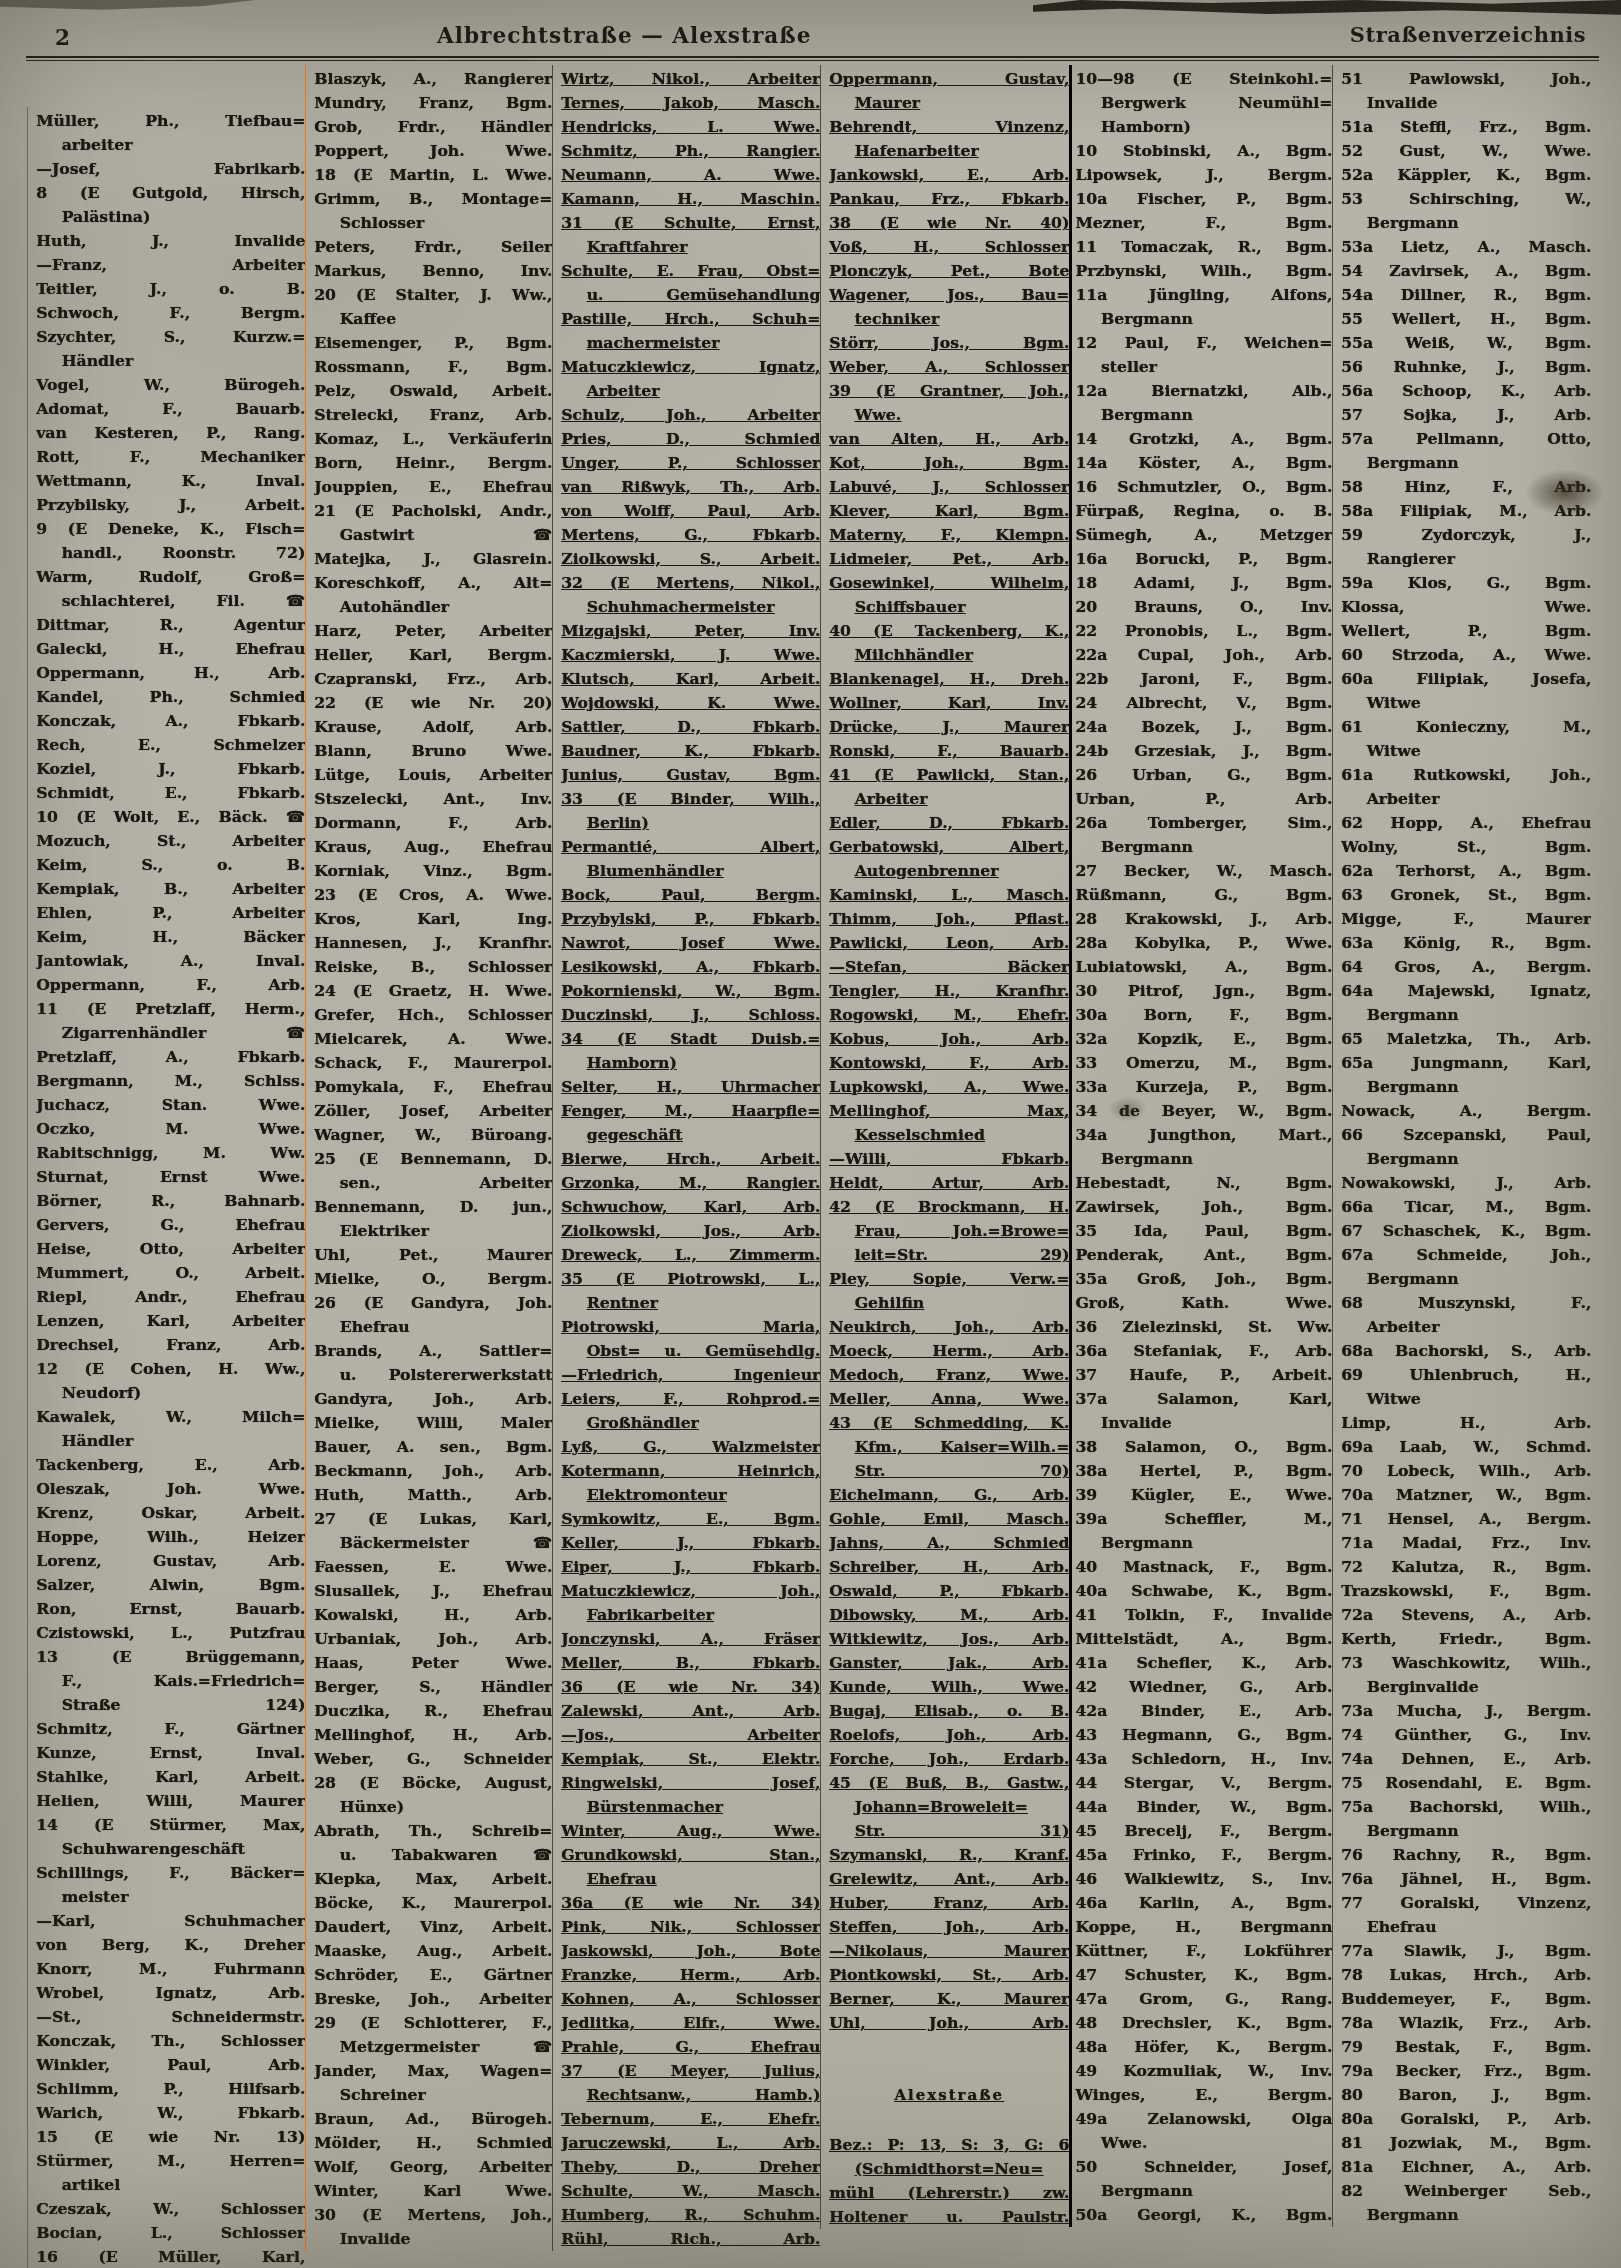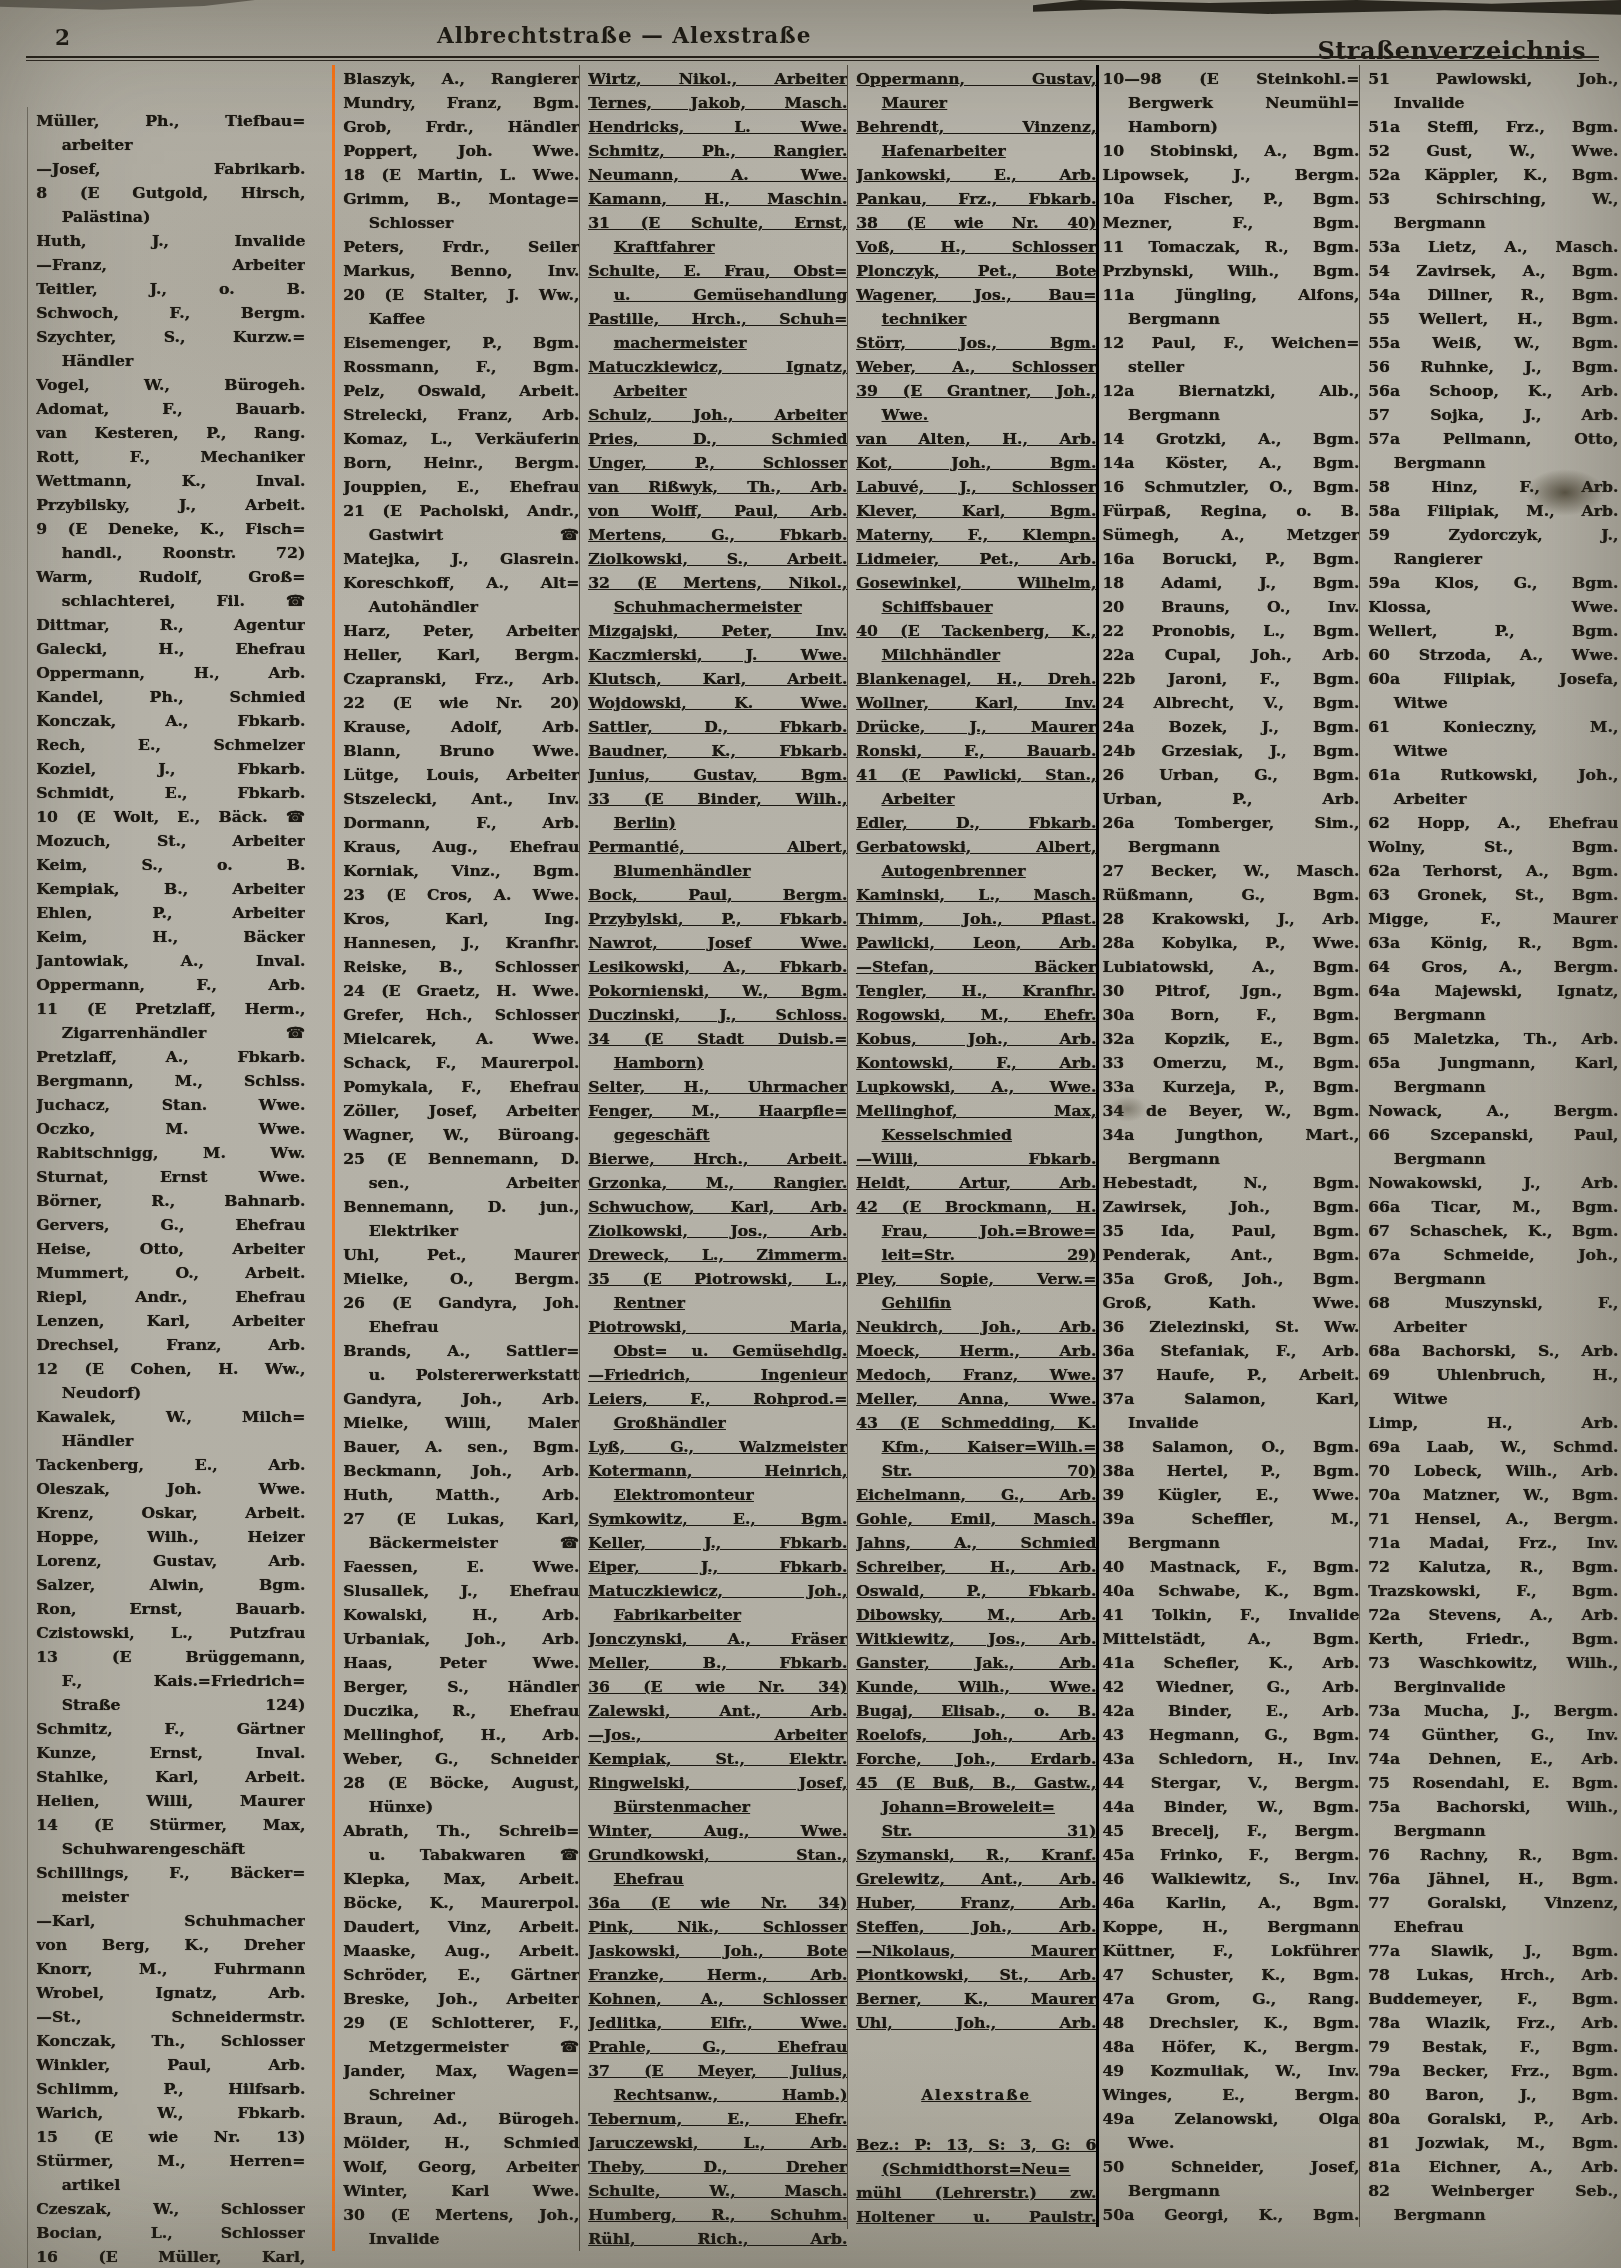--- a/index.html
+++ b/index.html
@@ -10,27 +10,27 @@
       radial-gradient(ellipse 686px 882px at 85% 55%, rgba(140,132,112,.15), rgba(0,0,0,0) 70%),
       radial-gradient(ellipse 1176px 294px at 50% 100%, rgba(110,104,88,.20), rgba(0,0,0,0) 75%),
       linear-gradient(180deg,#aaa79c 0%,#b6b3a9 6%,#b4b1a7 55%,#aeab9f 100%);
     font-family:"DejaVu Serif","DejaVu Sans",serif;
     color:#1b1812;
   }
   .vignette{position:absolute;inset:0;box-shadow:inset 0 0 137px rgba(55,50,36,.38);pointer-events:none;}
   .header{position:absolute;top:19.6px;left:0;right:0;height:35px;font-weight:bold;}
   .pagenum{position:absolute;left:55px;top:5.9px;font-size:21.6px;}
   .title{position:absolute;left:437px;top:3.9px;font-size:21.6px;letter-spacing:1px;}
-  .section{position:absolute;right:35px;top:16px;font-size:24px;letter-spacing:0.5px;}
+  .section{position:absolute;right:35px;top:2px;font-size:21px;letter-spacing:0.5px;}
   .rule{position:absolute;top:56px;left:25.5px;right:21.6px;height:2px;
         border-top:2.9px solid #221f18;border-bottom:1px solid #2a2620;}
   .columns{position:absolute;top:65px;left:27.4px;display:flex;align-items:flex-start;}
   .col{box-sizing:border-box;padding-top:2px;}
   .col0{width:278px;border-left:1px solid rgba(70,64,52,.55);padding-left:7.8px;margin-top:42px;}
-  .col1{width:247px;border-left:3px solid #f97316;padding-left:7.8px;margin-left:27px;}
+  .col1{width:247px;border-left:1px solid #f97316;padding-left:7.8px;}
   .col2{width:268px;border-left:1px solid #4d483c;padding-left:7.8px;text-decoration:underline;}
   .col3{width:249px;border-left:1px solid #4d483c;padding-left:7.8px;text-decoration:underline;}
   .col4{width:263px;border-left:3px solid #000000;padding-left:3px;}
   .col5{width:259px;border-left:1px solid #4d483c;padding-left:7.8px;}
   .line{
     font-size:15.7px;font-weight:bold;line-height:24px;height:24px;
     text-align:justify;text-align-last:justify;overflow:hidden;
     text-shadow:0 0 0.7px rgba(25,20,12,.85);
   }
   .cont{padding-left:25.5px;}

